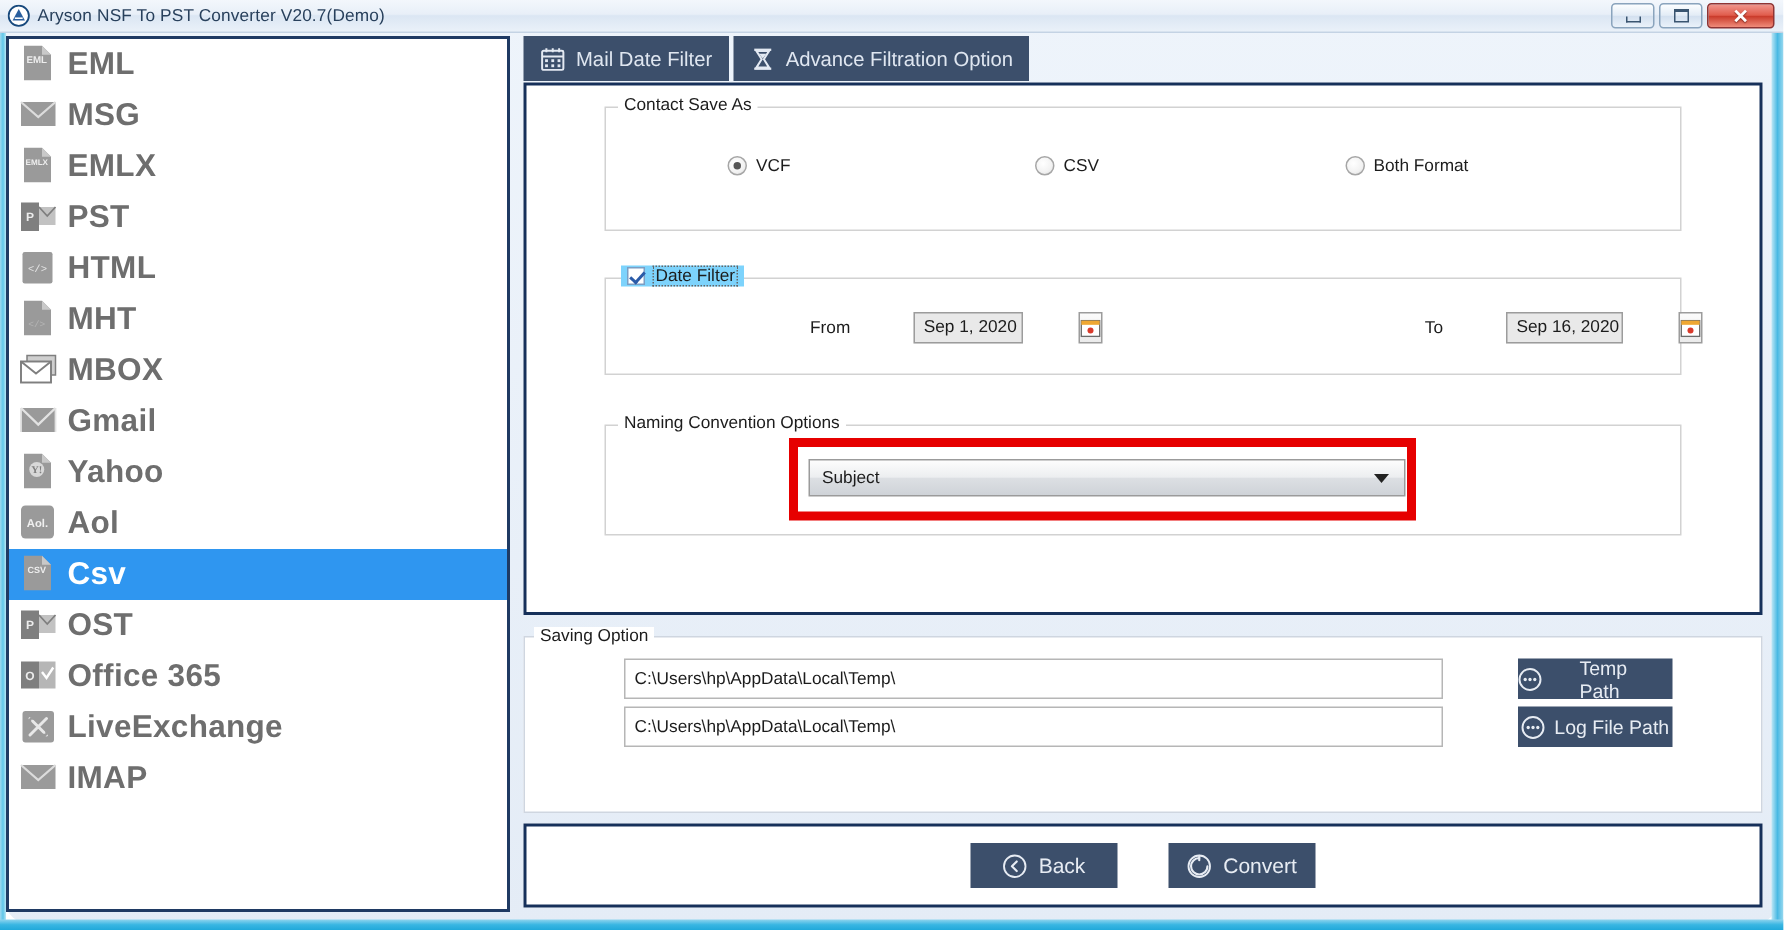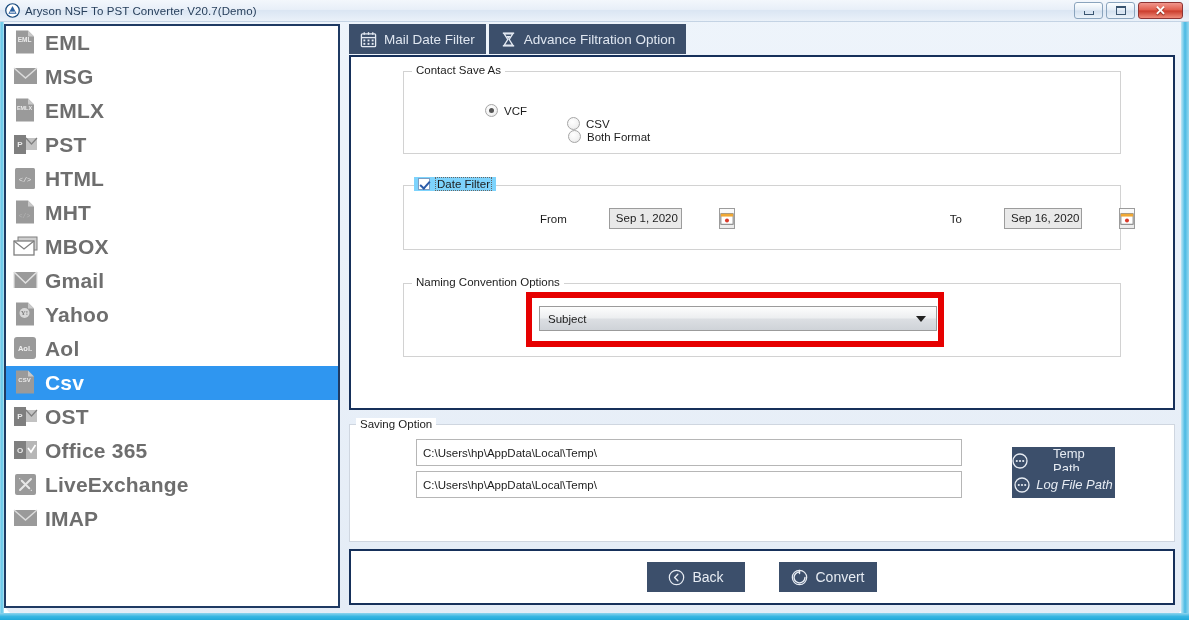--- a/index.html
+++ b/index.html
@@ -140,21 +140,20 @@
     padding: 0 4px;
     font-size: 11.5px;
     color: #1c1c1c;
     white-space: nowrap;
   }
 
   #grp-contact { left: 52px; top: 14px; width: 718px; height: 83px; }
   .radio-row {
     position: absolute; left: 0; right: 8px; top: 32px;
     display: flex;
-    flex-direction: column;
   }
   .radio-opt {
     display: flex; align-items: center; gap: 6px;
     font-size: 11.5px; color: #1c1c1c;
   }
   .radio-opt:nth-child(1) { margin-left: 81px; }
   .radio-opt:nth-child(2) { margin-left: 163px; }
   .radio-opt:nth-child(3) { margin-left: 164px; }
   .radio {
     width: 13px; height: 13px; border-radius: 50%;
@@ -261,22 +260,22 @@
   #path-log  { top: 46px; }
   .path-btn {
     position: absolute; left: 662px;
     width: 103px; height: 27px;
     background: #3c4f6b;
     color: #e7ecf3;
     font-size: 13px;
     display: flex; align-items: center; justify-content: center;
     gap: 6px;
   }
-  #btn-temp-path { top: 22px; gap: 25px; }
-  #btn-log-path  { top: 46px; font-style: italic; }
+  #btn-temp-path { top: 14px; gap: 25px; }
+  #btn-log-path  { top: 46px; }
   .dots-icon { width: 16px; height: 16px; flex: 0 0 auto; }
 
   
   #action-bar {
     position: absolute; left: 3px; top: 525px;
     width: 826px; height: 56px;
     background: #ffffff;
     border: 2px solid #16305a;
     display: flex; align-items: center; justify-content: center;
     gap: 34px;

